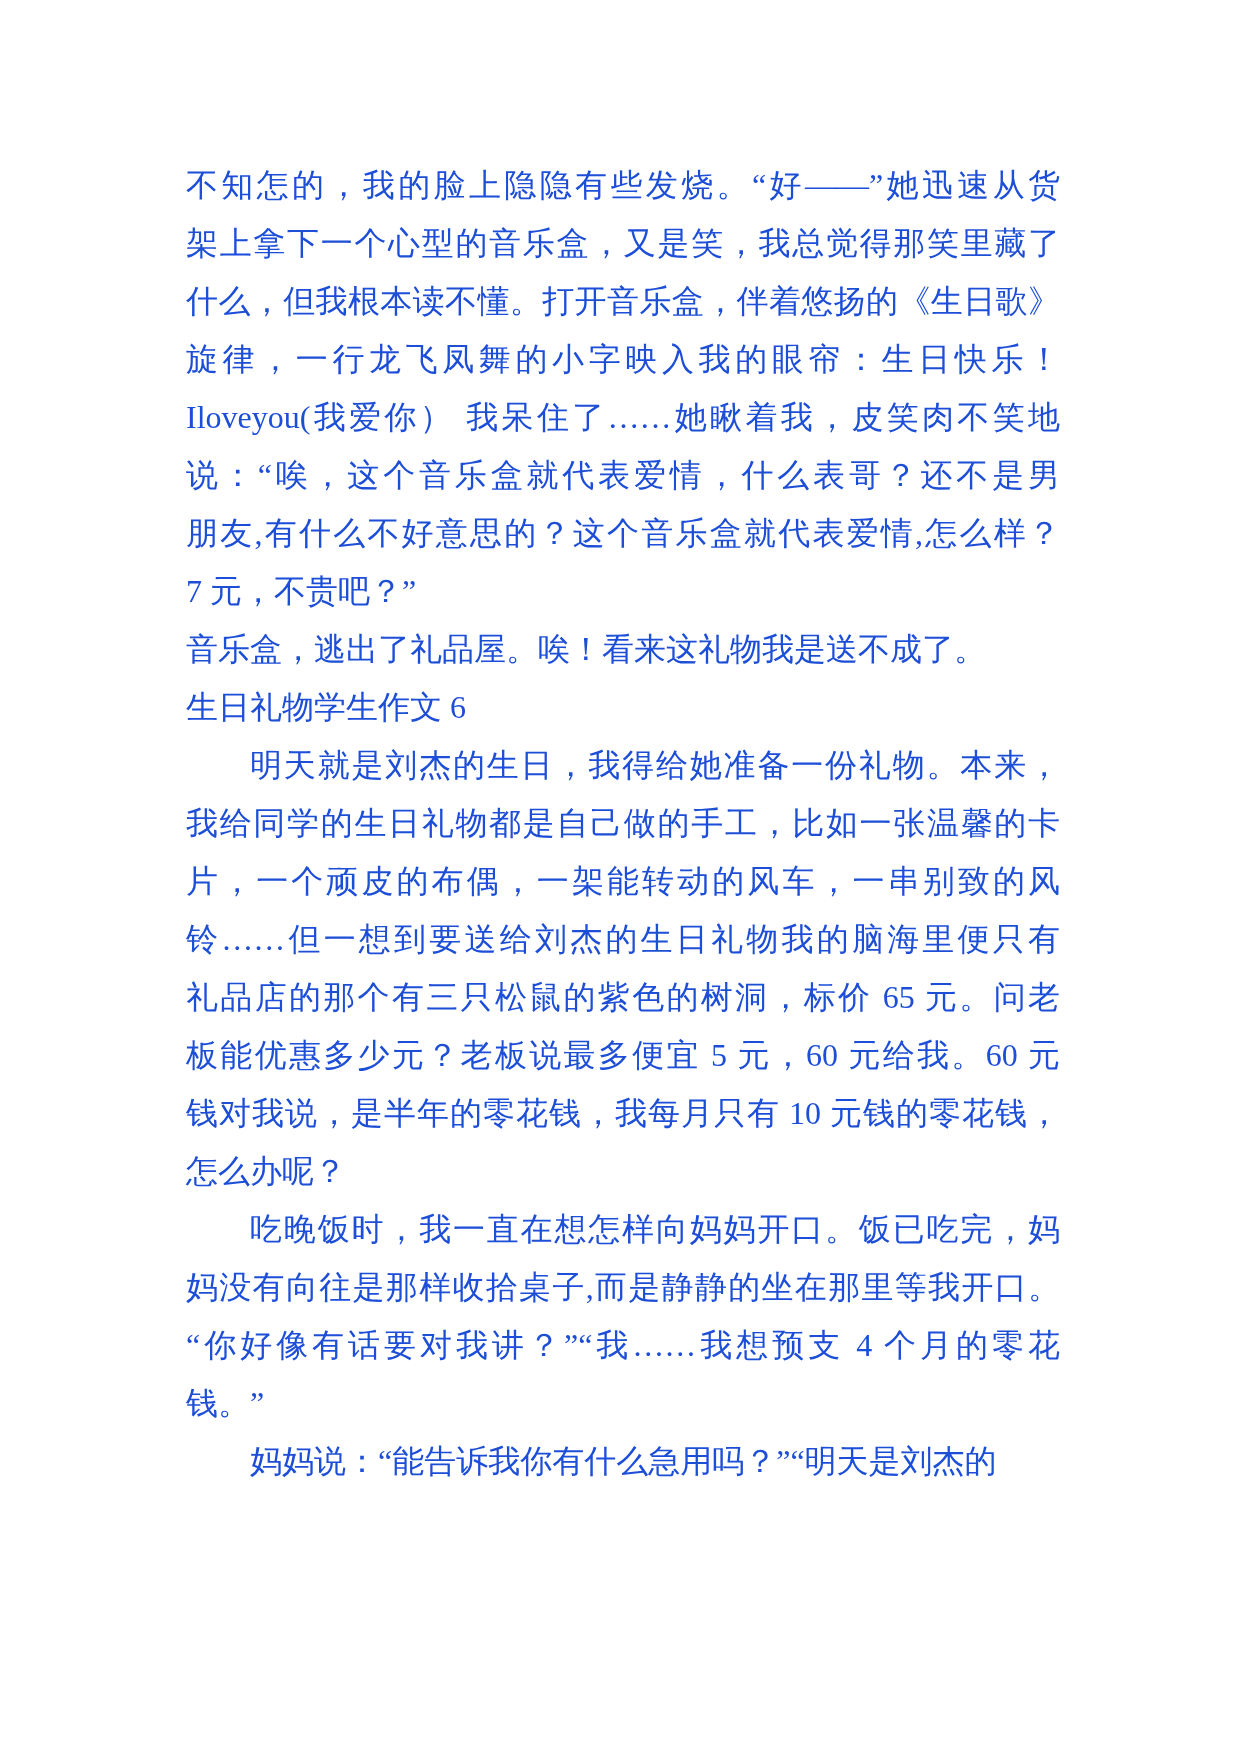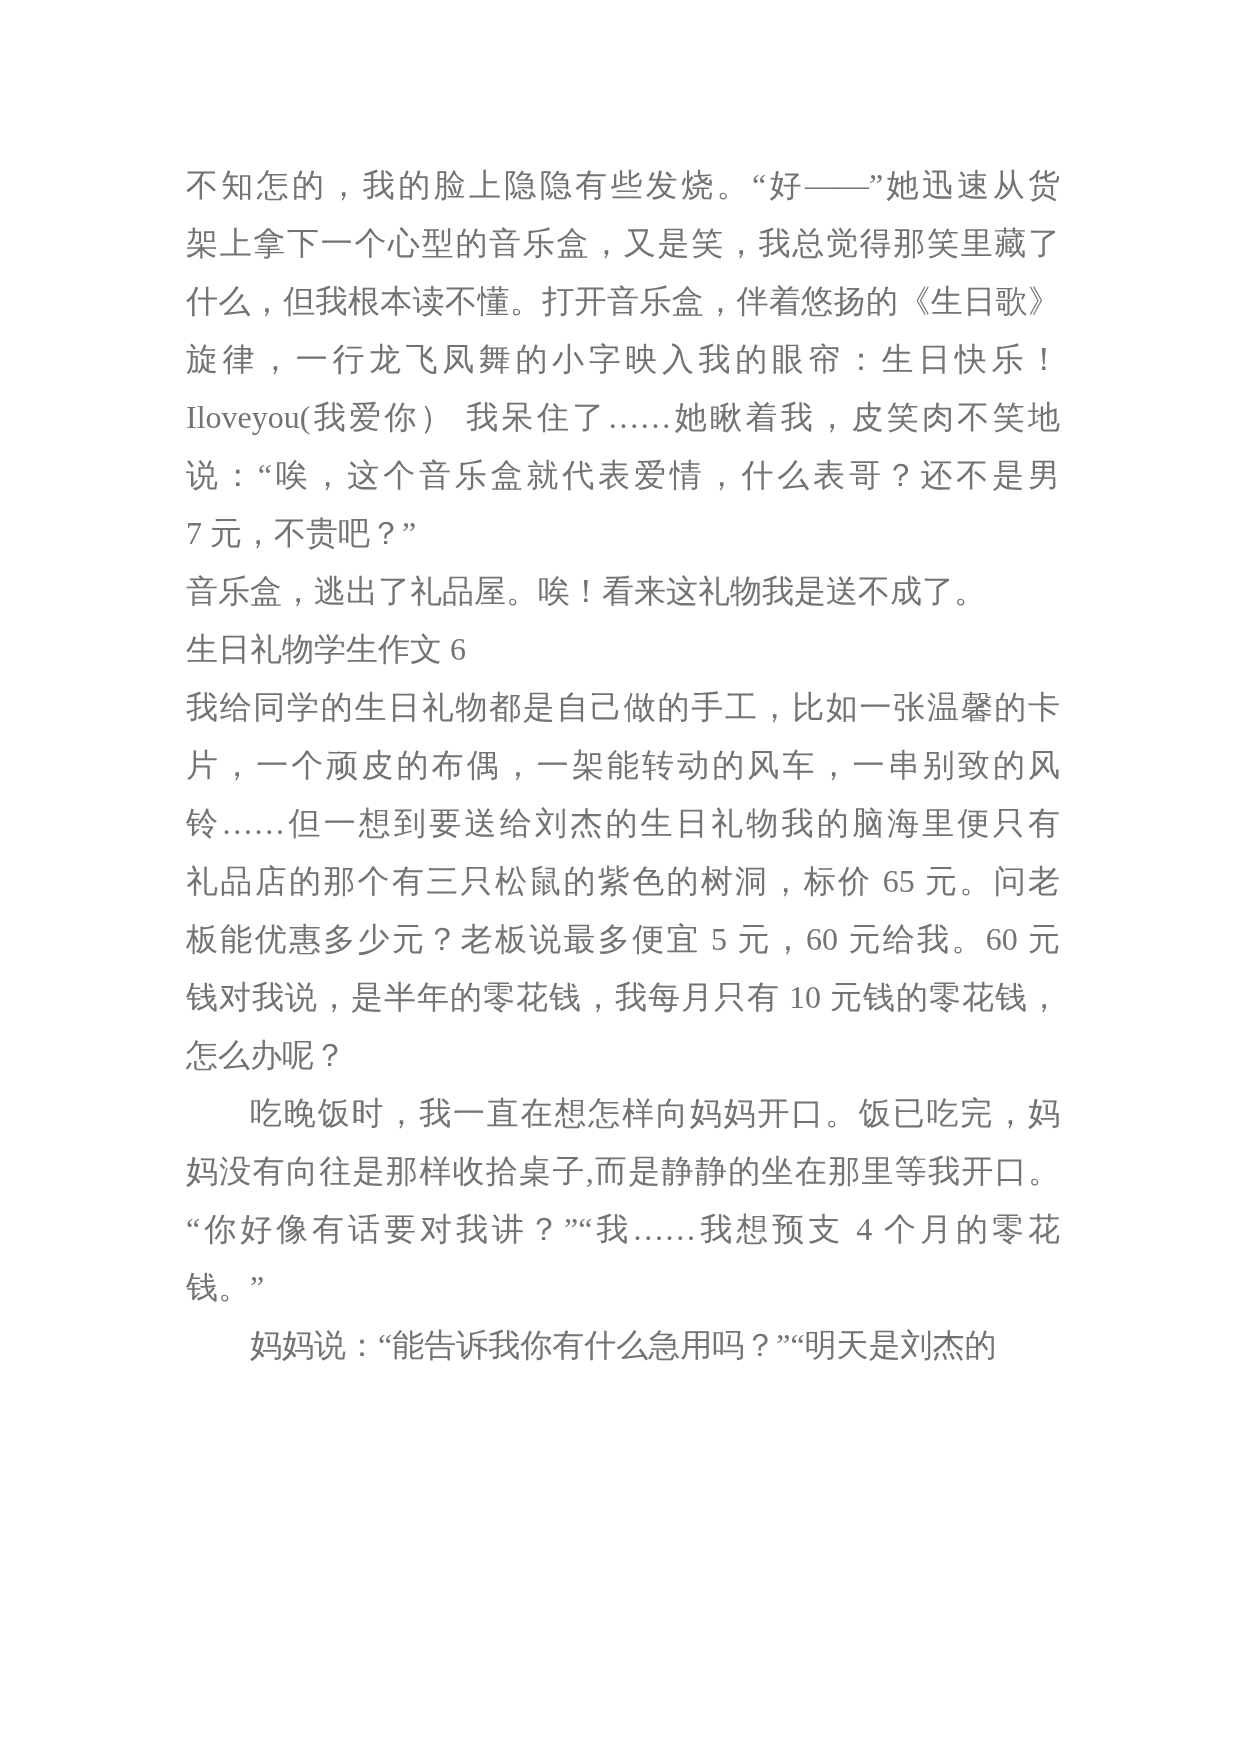--- a/index.html
+++ b/index.html
@@ -17,21 +17,21 @@
     box-sizing: border-box;
     width: 1241px;
     height: 1754px;
     padding-top: 156px;
     padding-left: 186px;
     padding-right: 181px;
     background: #ffffff;
   }
   .textblock {
     width: 874px;
-    color: #737373;
+    color: #1d4ed8;
     font-size: 32px;
     line-height: 58px;
   }
   .line {
     height: 58px;
     white-space: nowrap;
   }
   .line.j {
     white-space: normal;
     text-align: justify;
@@ -49,23 +49,25 @@
 <body>
 
 <div class="page">
   <div class="textblock">
     <div class="line j">不知怎的，我的脸上隐隐有些发烧。“好——”她迅速从货</div>
     <div class="line j">架上拿下一个心型的音乐盒，又是笑，我总觉得那笑里藏了</div>
     <div class="line j">什么，但我根本读不懂。打开音乐盒，伴着悠扬的《生日歌》</div>
     <div class="line j">旋律，一行龙飞凤舞的小字映入我的眼帘：生日快乐！</div>
     <div class="line j">Iloveyou(我爱你） 我呆住了……她瞅着我，皮笑肉不笑地</div>
     <div class="line j">说：“唉，这个音乐盒就代表爱情，什么表哥？还不是男</div>
+    <div class="line j">朋友,有什么不好意思的？这个音乐盒就代表爱情,怎么样？</div>
     <div class="line l">7 元，不贵吧？”</div>
     <div class="line l">音乐盒，逃出了礼品屋。唉！看来这礼物我是送不成了。</div>
     <div class="line l">生日礼物学生作文 6</div>
+    <div class="line j ind">明天就是刘杰的生日，我得给她准备一份礼物。本来，</div>
     <div class="line j">我给同学的生日礼物都是自己做的手工，比如一张温馨的卡</div>
     <div class="line j">片，一个顽皮的布偶，一架能转动的风车，一串别致的风</div>
     <div class="line j">铃……但一想到要送给刘杰的生日礼物我的脑海里便只有</div>
     <div class="line j">礼品店的那个有三只松鼠的紫色的树洞，标价 65 元。问老</div>
     <div class="line j">板能优惠多少元？老板说最多便宜 5 元，60 元给我。60 元</div>
     <div class="line j">钱对我说，是半年的零花钱，我每月只有 10 元钱的零花钱，</div>
     <div class="line l">怎么办呢？</div>
     <div class="line j ind">吃晚饭时，我一直在想怎样向妈妈开口。饭已吃完，妈</div>
     <div class="line j">妈没有向往是那样收拾桌子,而是静静的坐在那里等我开口。</div>
     <div class="line j">“你好像有话要对我讲？”“我……我想预支 4 个月的零花</div>

